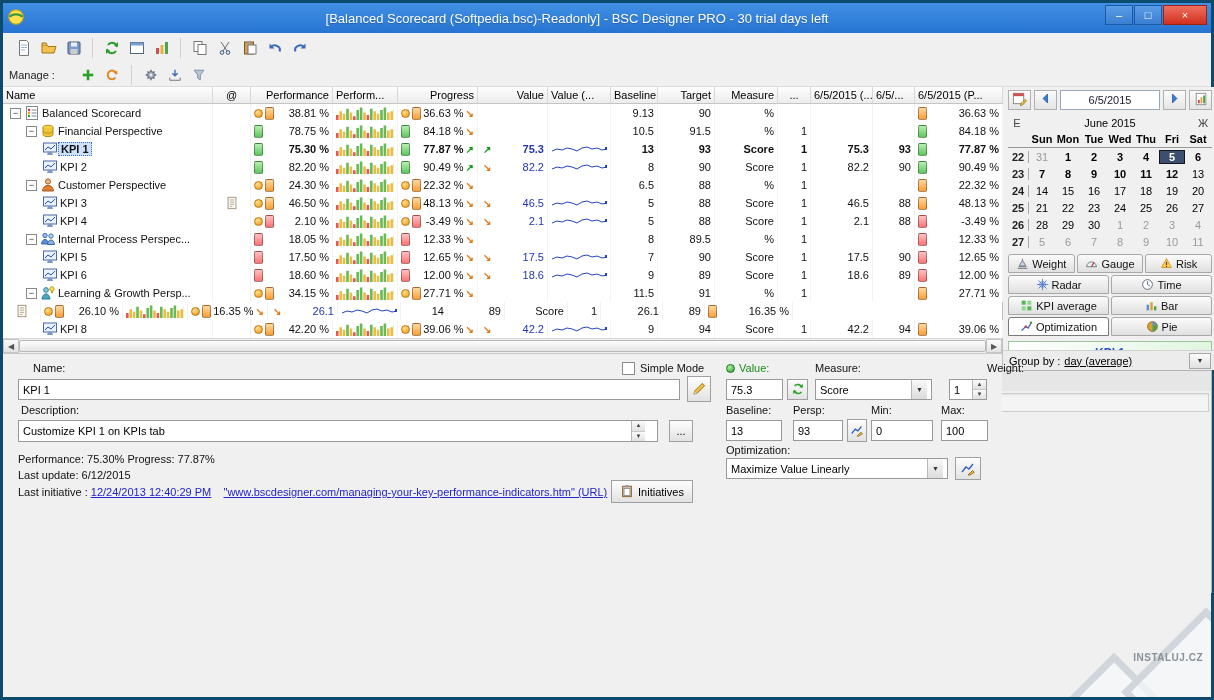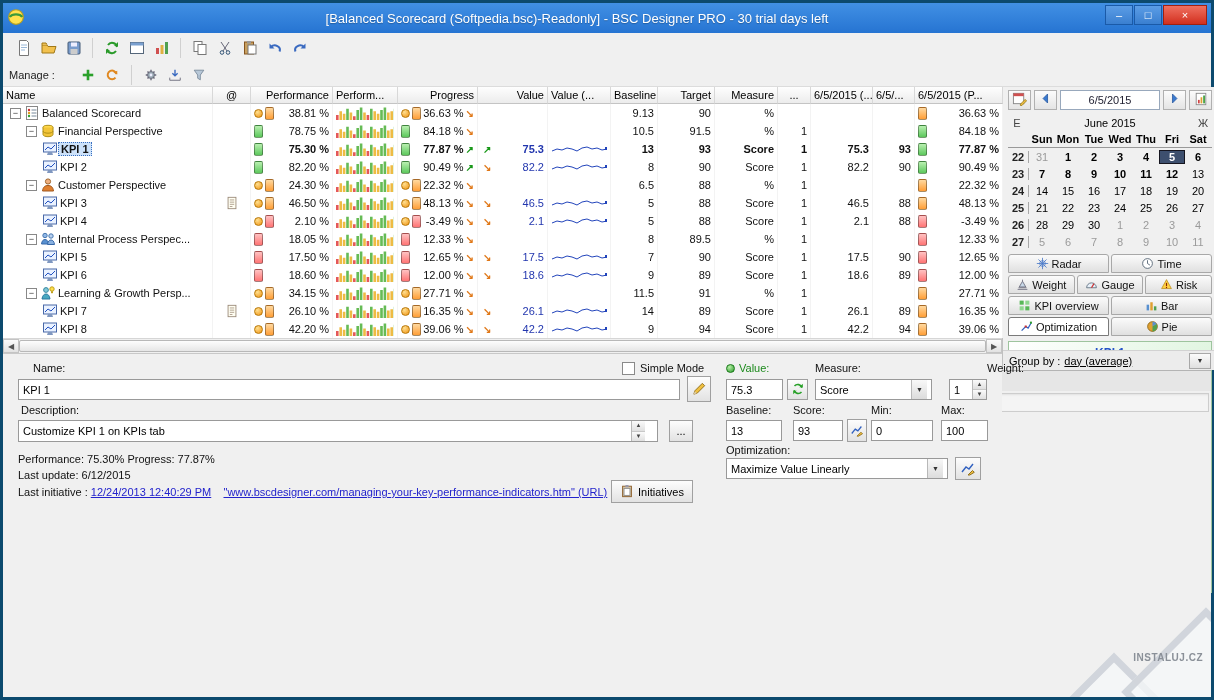--- a/index.html
+++ b/index.html
@@ -1116,29 +1116,20 @@
             <div class="cell r" style="width:42px">
               <span></span>
             </div>
             <div class="cell" style="width:88px">
               <span class="chip orange"></span>
               <span class="spacer"></span>
               <span>27.71 %</span>
             </div>
           </div>
           <div class="grow">
-            <div class="cell" style="width:210px">
-              <span style="width:36px;flex:none"></span>
-              <svg width="16" height="16" viewBox="0 0 16 16" style="flex:none">
-                <rect x="1.5" y="2" width="13" height="9" fill="#eaf2ff" stroke="#4868a8"></rect>
-                <polyline points="3,9 6,6 9,8 13,4" fill="none" stroke="#2050c0"></polyline>
-                <path d="M6 11h4l1 3H5z" fill="#8098c0"></path>
-              </svg>
-              <span class="nlabel">KPI 7</span>
-            </div>
             <div class="cell c" style="width:38px">
               <svg width="14" height="14" viewBox="0 0 16 16" style="flex:none">
                 <rect x="3.5" y="1.5" width="9" height="13" fill="#fffef2" stroke="#998877"></rect>
                 <path d="M5.5 4.5h5M5.5 7h5M5.5 9.5h5M5.5 12h3" stroke="#aa9988"></path>
               </svg>
             </div>
             <div class="cell" style="width:82px">
               <span class="dot"></span>
               <span class="chip orange"></span>
               <span class="spacer"></span>
@@ -1342,21 +1333,21 @@
             <span>Customize KPI 1 on KPIs tab</span>
             <span class="spincol">
               <span class="sb">▲</span>
               <span class="sb">▼</span>
             </span>
           </div>
         <div class="fbtn" style="left:666px;top:66px;width:24px;height:22px">...</div>
 
         <span class="flabel" style="left:723px;top:50px">Baseline:</span>
         <div class="tb" style="left:723px;top:66px;width:56px;height:21px">13</div>
-        <span class="flabel" style="left:790px;top:50px">Score:</span>
+        <span class="flabel" style="left:790px;top:50px">Persp:</span>
         <div class="tb" style="left:790px;top:66px;width:50px;height:21px">93</div>
         <div class="fbtn" style="left:844px;top:65px;width:20px;height:23px">
             <span id="chpen-slot1"><svg width="14" height="14" viewBox="0 0 16 16" style="flex:none">
                 <polyline points="2,12 6,7 9,9 13,4" fill="none" stroke="#3060c0" stroke-width="1.4"></polyline>
                 <path d="M8 15l4.5-4.5 1.8 1.8L9.8 15z" fill="#f0c040" stroke="#907020"></path>
               </svg></span>
           </div>
         <span class="flabel" style="left:868px;top:50px">Min:</span>
         <div class="tb" style="left:868px;top:66px;width:62px;height:21px">0</div>
         <span class="flabel" style="left:938px;top:50px">Max:</span>
@@ -1498,66 +1489,66 @@
             <span class="cal-cell m">8</span>
             <span class="cal-cell m">9</span>
             <span class="cal-cell m">10</span>
             <span class="cal-cell m">11</span>
           </div>
         </div>
       <div class="ctabs" id="chart-tabs">
           <div class="ctr">
             <div class="ctab">
               <svg width="13" height="13" viewBox="0 0 16 16" style="flex:none">
-                <path d="M8 1v14M1 8h14M3 3l10 10M13 3L3 13" stroke="#4878c8"></path>
-                <circle cx="8" cy="8" r="3.5" fill="none" stroke="#4878c8"></circle>
-              </svg>
-              <span>Radar</span>
-            </div>
-            <div class="ctab">
-              <svg width="13" height="13" viewBox="0 0 16 16" style="flex:none">
-                <circle cx="8" cy="8" r="6" fill="#fff" stroke="#445566"></circle>
-                <path d="M8 4v4l3 2" stroke="#445566" fill="none"></path>
-              </svg>
-              <span>Time</span>
-            </div>
-          </div>
-          <div class="ctr">
-            <div class="ctab">
-              <svg width="13" height="13" viewBox="0 0 16 16" style="flex:none">
                 <path d="M8 2v2M3 12h10M2 14h12" stroke="#667"></path>
                 <path d="M8 4L4 11h8z" fill="#c8d8e8" stroke="#667"></path>
               </svg>
               <span>Weight</span>
             </div>
             <div class="ctab">
               <svg width="13" height="13" viewBox="0 0 16 16" style="flex:none">
                 <path d="M2 12a6 6 0 0 1 12 0z" fill="#e8f0f8" stroke="#556677"></path>
                 <path d="M8 12l3-5" stroke="#d03030" stroke-width="1.5"></path>
               </svg>
               <span>Gauge</span>
             </div>
             <div class="ctab">
               <svg width="13" height="13" viewBox="0 0 16 16" style="flex:none">
                 <path d="M8 2l6 11H2z" fill="#ffd040" stroke="#c09020"></path>
                 <rect x="7.3" y="6" width="1.4" height="4" fill="#882200"></rect>
                 <rect x="7.3" y="11" width="1.4" height="1.4" fill="#882200"></rect>
               </svg>
               <span>Risk</span>
+            </div>
+          </div>
+          <div class="ctr">
+            <div class="ctab">
+              <svg width="13" height="13" viewBox="0 0 16 16" style="flex:none">
+                <path d="M8 1v14M1 8h14M3 3l10 10M13 3L3 13" stroke="#4878c8"></path>
+                <circle cx="8" cy="8" r="3.5" fill="none" stroke="#4878c8"></circle>
+              </svg>
+              <span>Radar</span>
+            </div>
+            <div class="ctab">
+              <svg width="13" height="13" viewBox="0 0 16 16" style="flex:none">
+                <circle cx="8" cy="8" r="6" fill="#fff" stroke="#445566"></circle>
+                <path d="M8 4v4l3 2" stroke="#445566" fill="none"></path>
+              </svg>
+              <span>Time</span>
             </div>
           </div>
           <div class="ctr">
             <div class="ctab">
               <svg width="13" height="13" viewBox="0 0 16 16" style="flex:none">
                 <rect x="2" y="2" width="5" height="5" fill="#58b858"></rect>
                 <rect x="9" y="2" width="5" height="5" fill="#90d890"></rect>
                 <rect x="2" y="9" width="5" height="5" fill="#90d890"></rect>
                 <rect x="9" y="9" width="5" height="5" fill="#58b858"></rect>
               </svg>
-              <span>KPI overview</span>
+              <span>KPI average</span>
             </div>
             <div class="ctab">
               <svg width="13" height="13" viewBox="0 0 16 16" style="flex:none">
                 <rect x="2" y="7" width="3" height="7" fill="#5890d0"></rect>
                 <rect x="6.5" y="4" width="3" height="10" fill="#e0a030"></rect>
                 <rect x="11" y="9" width="3" height="5" fill="#50a050"></rect>
               </svg>
               <span>Bar</span>
             </div>
           </div>

